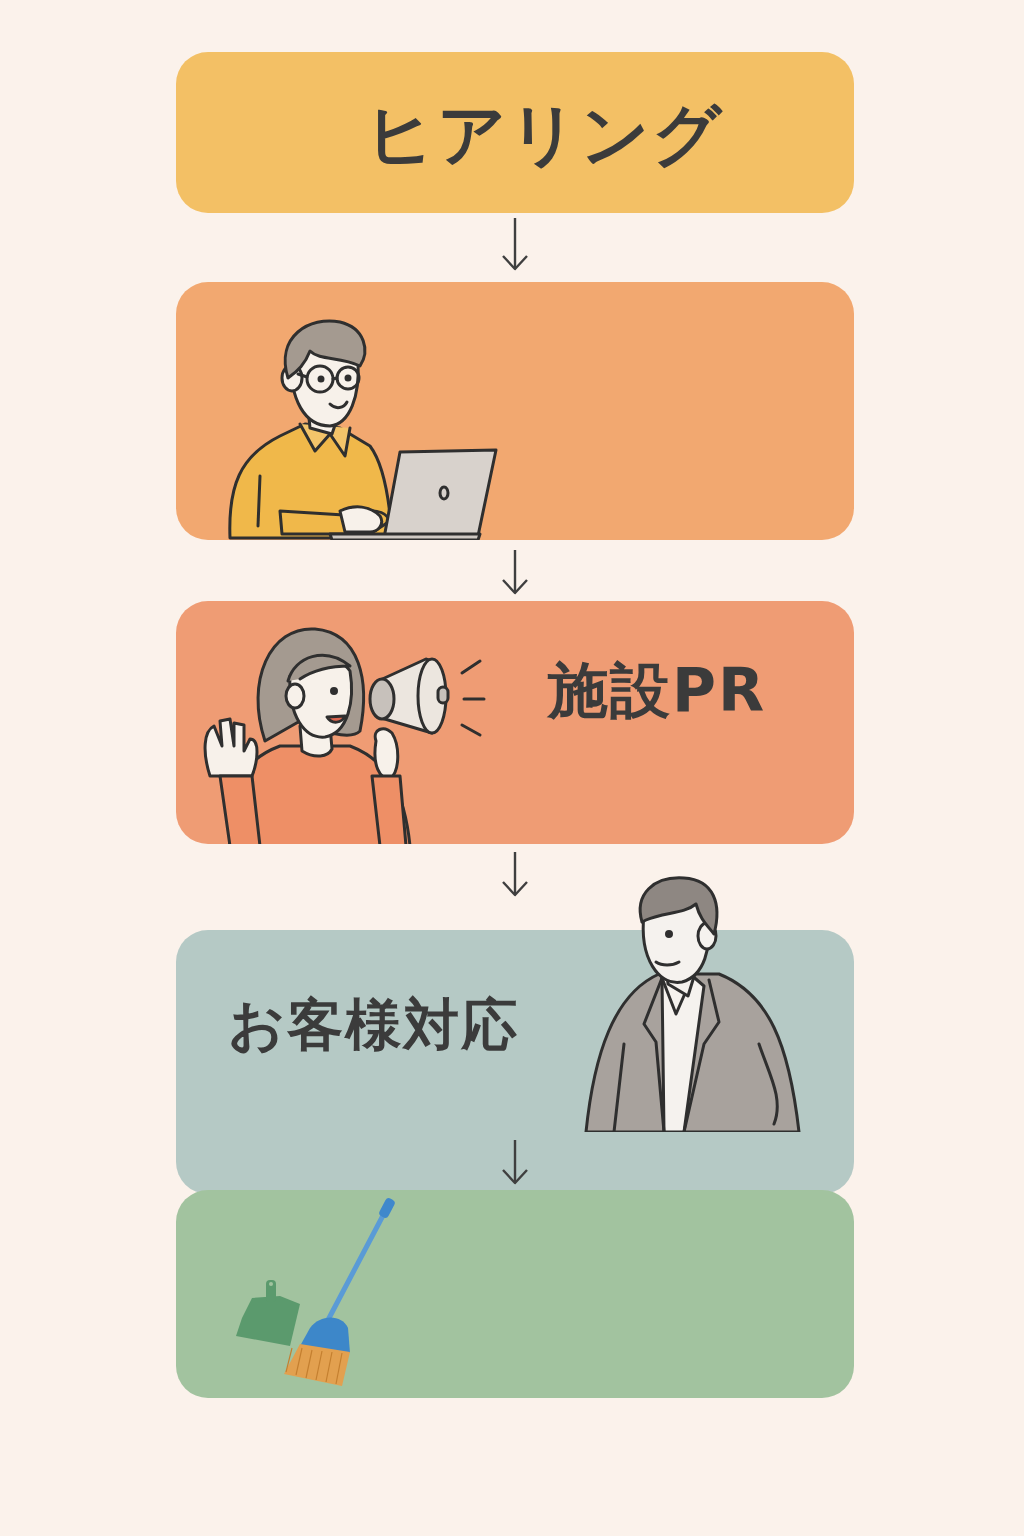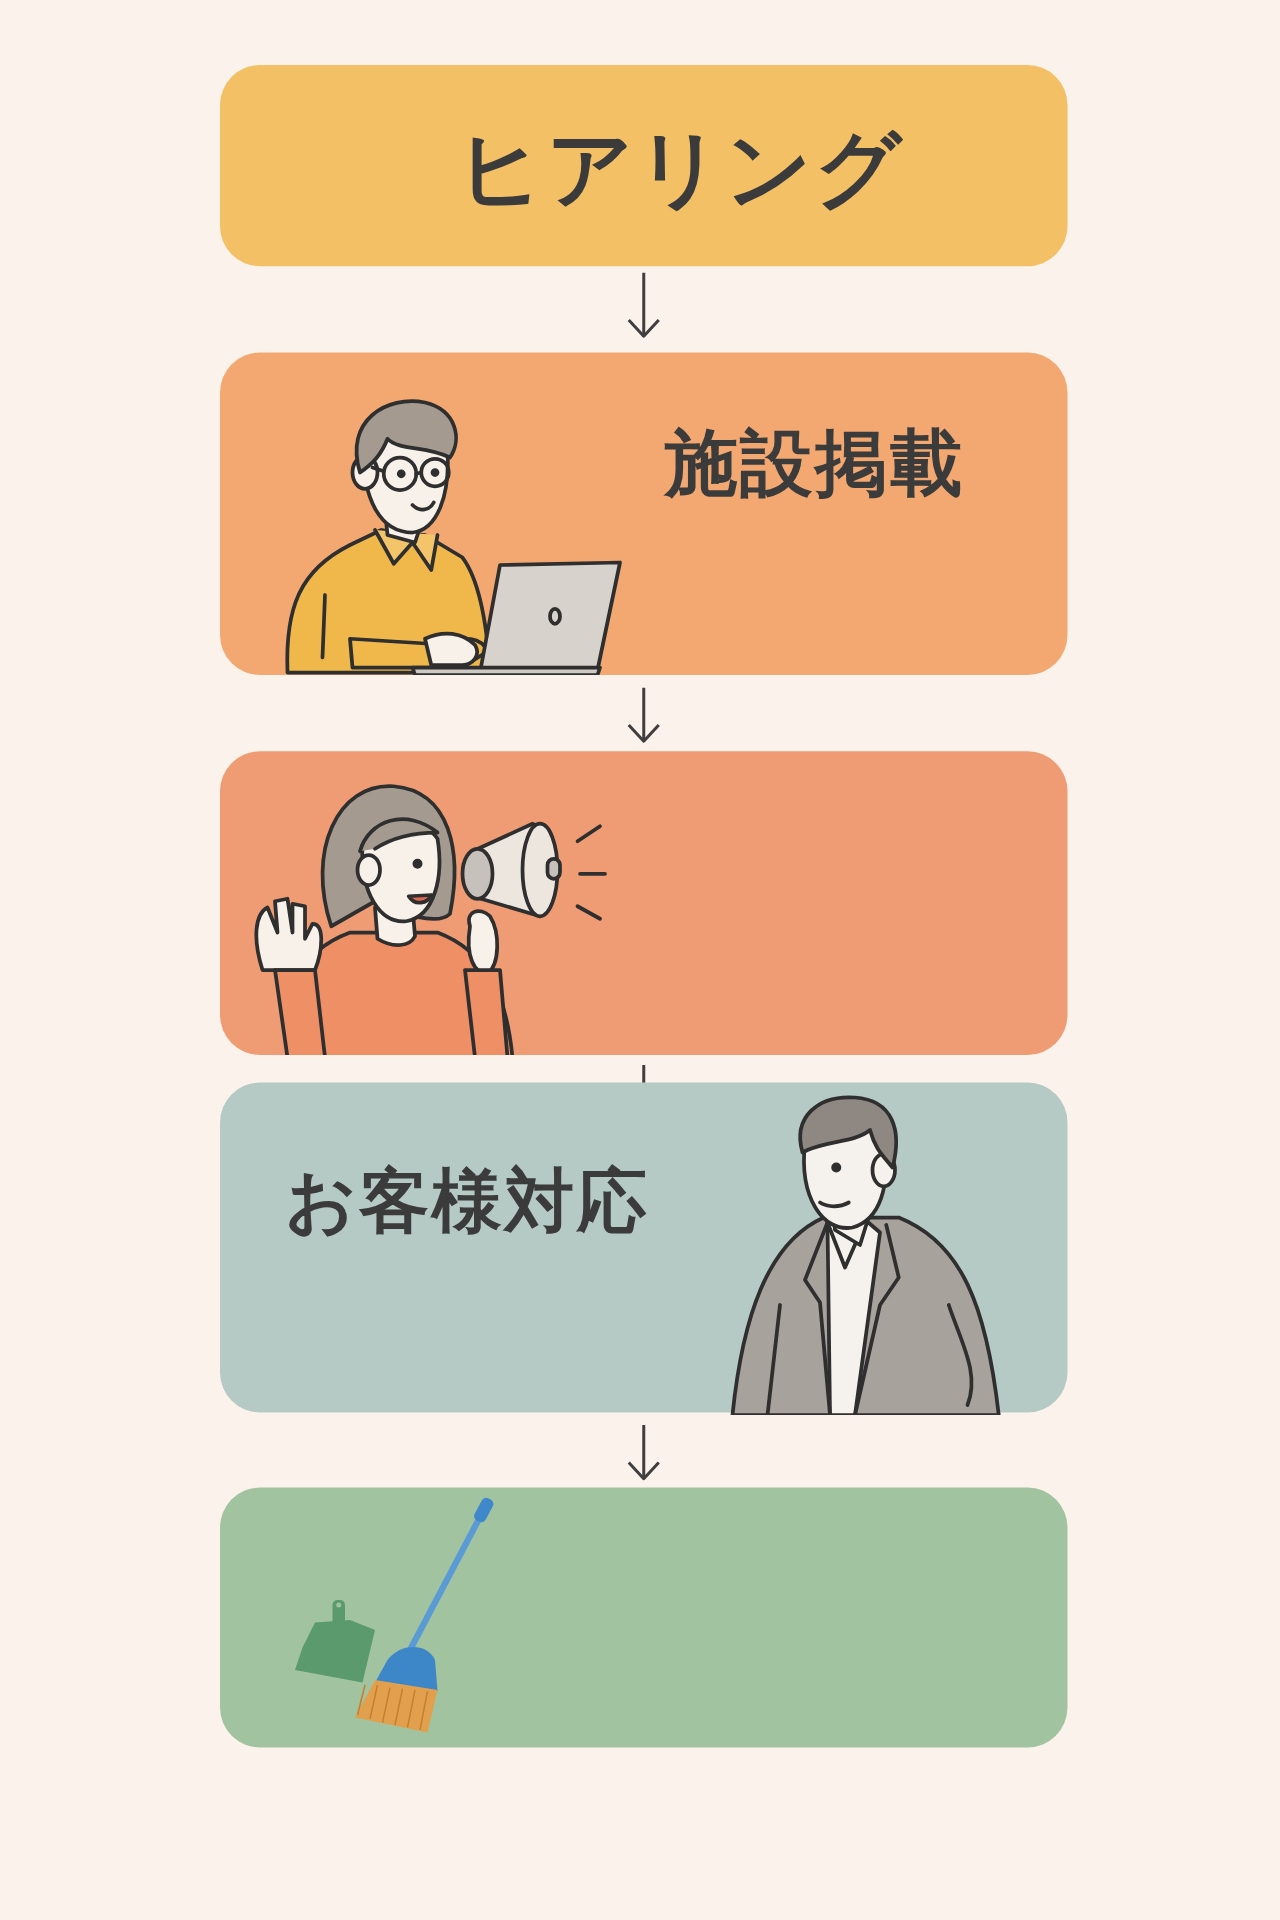--- a/index.html
+++ b/index.html
@@ -27,21 +27,20 @@
 <div class="step" style="top:52px;height:161px;background:#f3c065;">
   <span class="label" style="left:17px;right:0;text-align:center;top:38px;font-size:68px;padding-left:42px;">ヒアリング</span>
 </div>
 
 <svg class="arrow" style="top:218px;height:54px;" viewBox="0 0 30 54">
   <line x1="15" y1="0" x2="15" y2="50" stroke="#3f3f3f" stroke-width="2.4"></line>
   <polyline points="3,38 15,51 27,38" fill="none" stroke="#3f3f3f" stroke-width="2.4" stroke-linejoin="round"></polyline>
 </svg>
 
 <div class="step" style="top:282px;height:258px;background:#f2a870;">
-  <span class="label" style="left:356px;top:50px;font-size:58px;">施設掲載</span>
   <svg class="illus" style="left:44px;top:34px;" width="300" height="226" viewBox="0 0 300 226">
     <g stroke="#2f2f2f" stroke-width="3" stroke-linejoin="round" stroke-linecap="round">
 
       <path d="M10 222 C 8 170, 20 140, 60 120 L 85 108 L 120 112 L 150 130 C 165 150, 170 190, 172 222 Z" fill="#f0b84a"></path>
 
       <path d="M80 108 L 95 135 L 110 118 L 125 140 L 130 112" fill="#f3c46a"></path>
 
       <path d="M88 92 L 90 112 L 112 118 L 118 100" fill="#f7f1ea"></path>
 
       <path d="M70 40 C 70 85, 85 110, 110 110 C 130 108, 140 80, 138 45 C 130 30, 90 25, 70 40 Z" fill="#f7f1ea"></path>
@@ -70,20 +69,21 @@
     </g>
   </svg>
 </div>
 
 <svg class="arrow" style="top:550px;height:46px;" viewBox="0 0 30 46">
   <line x1="15" y1="0" x2="15" y2="42" stroke="#3f3f3f" stroke-width="2.4"></line>
   <polyline points="3,30 15,43 27,30" fill="none" stroke="#3f3f3f" stroke-width="2.4" stroke-linejoin="round"></polyline>
 </svg>
 
 <div class="step" style="top:601px;height:243px;background:#ef9c74;">
+  <span class="label" style="left:372px;top:50px;font-size:60px;">施設PR</span>
   <svg class="illus" style="left:24px;top:20px;" width="320" height="225" viewBox="0 0 320 225">
     <g stroke="#2f2f2f" stroke-width="3" stroke-linejoin="round" stroke-linecap="round">
 
       <path d="M30 225 C 26 170, 40 140, 80 125 L 150 125 C 190 140, 205 175, 210 225 Z" fill="#ee8f66"></path>
 
       <path d="M65 120 C 45 60, 70 5, 115 8 C 160 12, 170 60, 160 110 C 150 120, 120 110, 100 100 Z" fill="#a49a90"></path>
 
       <path d="M100 105 L 102 130 C 115 138, 128 136, 132 128 L 130 105" fill="#f7f1ea"></path>
 
       <path d="M90 55 C 88 95, 105 118, 125 116 C 148 112, 155 80, 150 50 C 140 35, 110 30, 90 55 Z" fill="#f7f1ea"></path>
@@ -109,21 +109,21 @@
       <line x1="262" y1="104" x2="280" y2="114"></line>
     </g>
   </svg>
 </div>
 
 <svg class="arrow" style="top:852px;height:46px;" viewBox="0 0 30 46">
   <line x1="15" y1="0" x2="15" y2="42" stroke="#3f3f3f" stroke-width="2.4"></line>
   <polyline points="3,30 15,43 27,30" fill="none" stroke="#3f3f3f" stroke-width="2.4" stroke-linejoin="round"></polyline>
 </svg>
 
-<div class="step" style="top:866px;height:264px;background:#b5c9c5;">
+<div class="step" style="top:930px;height:264px;background:#b5c9c5;">
   <span class="label" style="left:52px;top:58px;font-size:56px;">お客様対応</span>
 </div>
 
 <svg class="overflow-fig" style="left:584px;top:874px;" width="230" height="258" viewBox="0 0 230 258">
   <g stroke="#2f2f2f" stroke-width="3" stroke-linejoin="round" stroke-linecap="round">
 
     <path d="M2 258 C 10 180, 30 120, 75 100 L 135 100 C 185 120, 205 170, 215 258 Z" fill="#a8a29d"></path>
 
     <path d="M78 104 L 80 258 L 100 258 L 120 112 L 106 100 Z" fill="#f5f2ee"></path>
 

